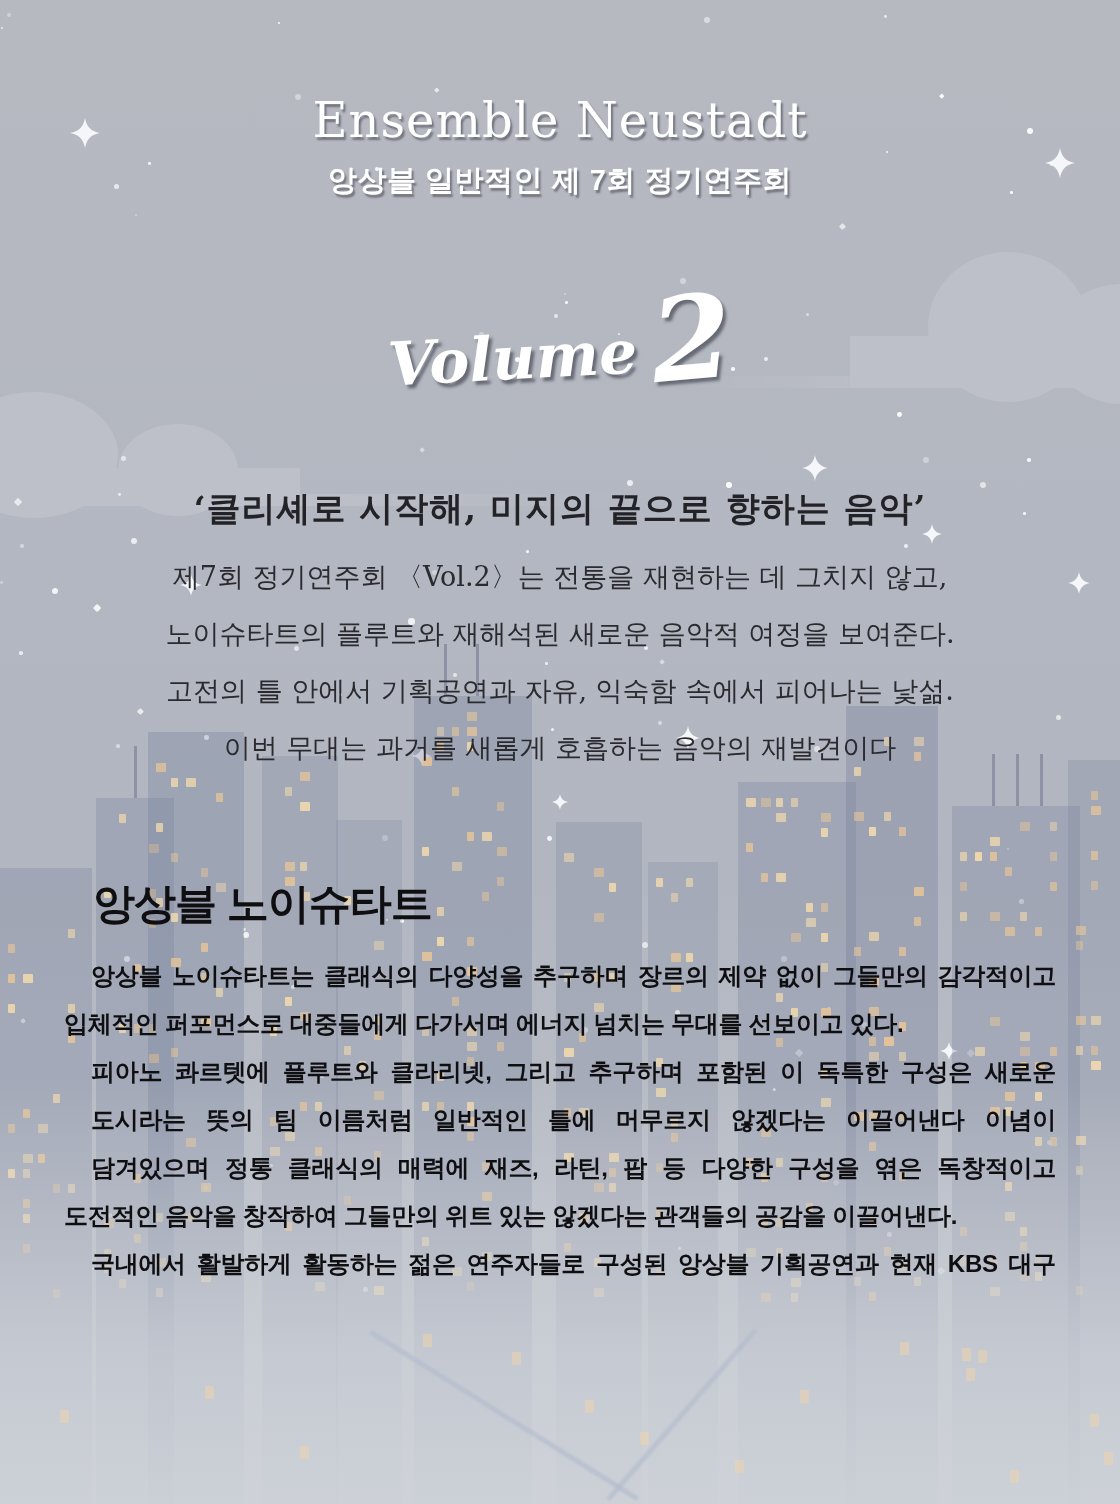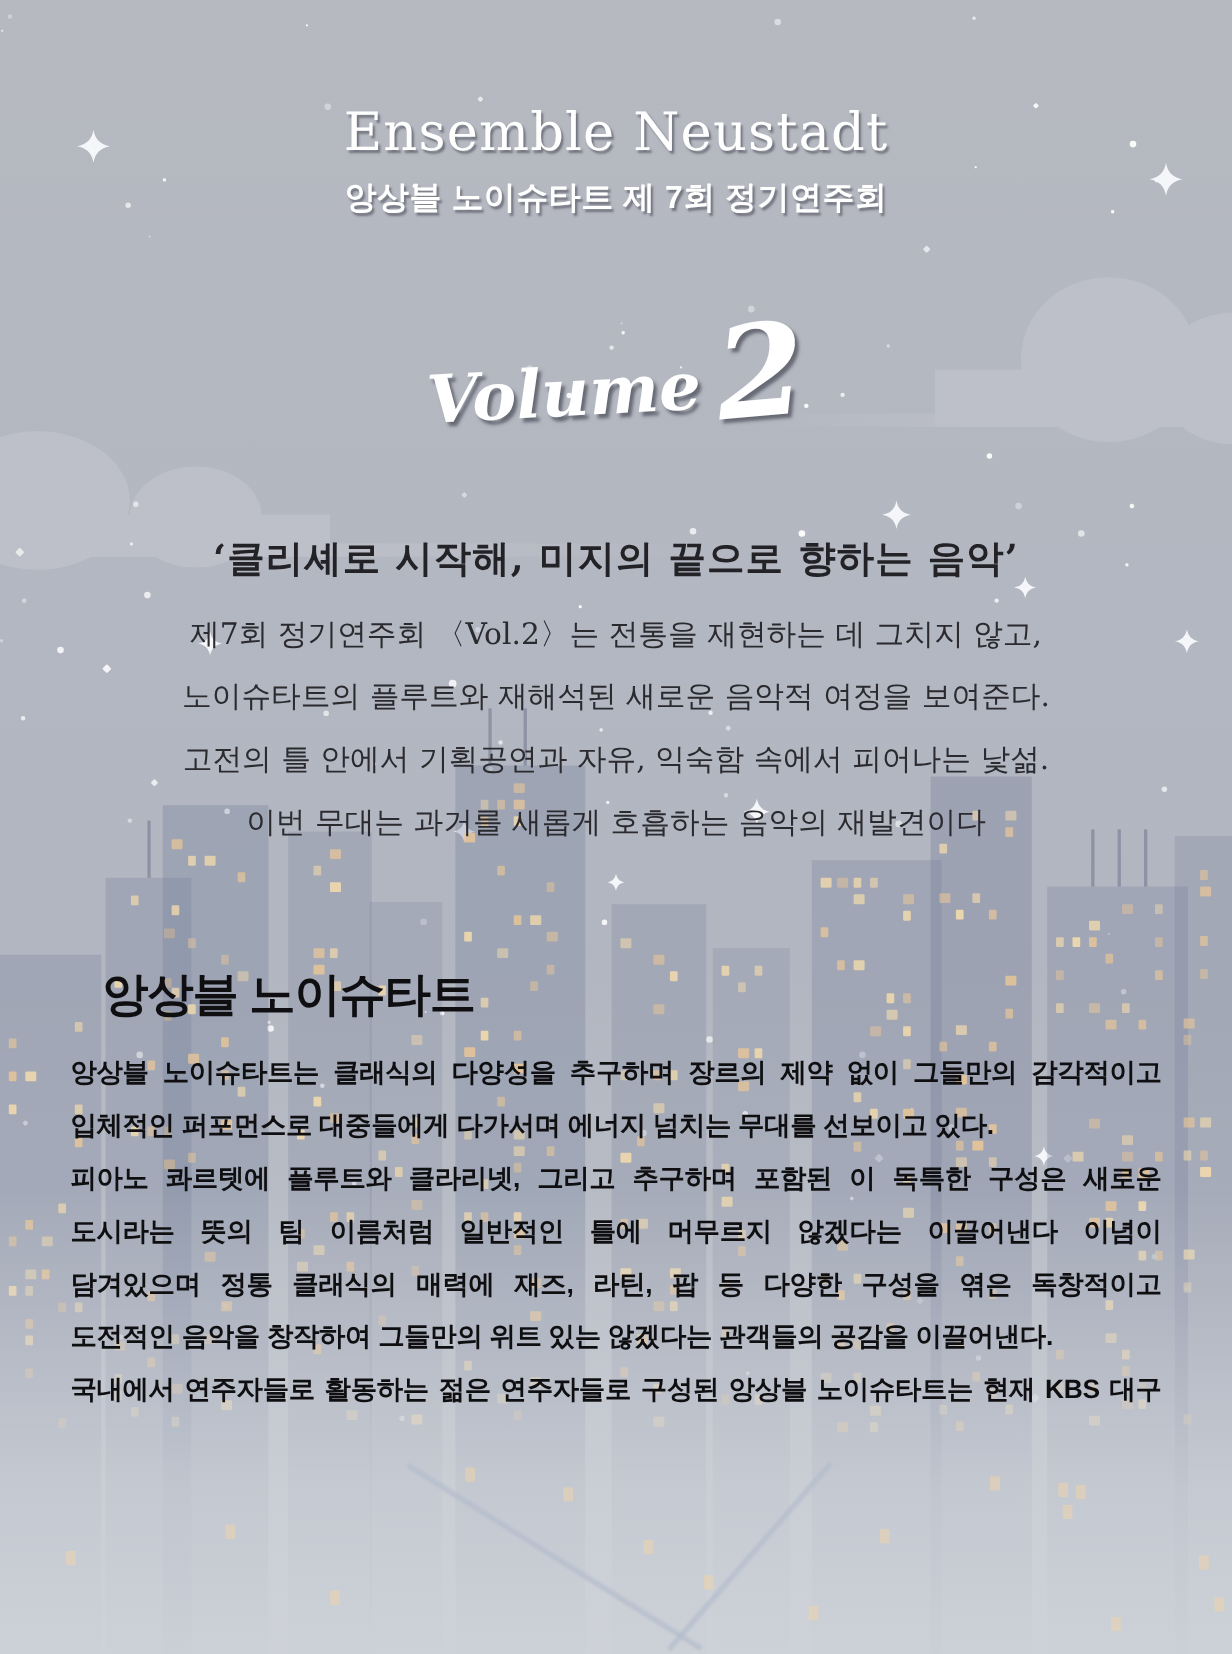--- a/index.html
+++ b/index.html
@@ -70,21 +70,21 @@
     position:absolute;top:878px;left:93px;
     font-family:var(--sans);font-weight:800;font-size:42px;line-height:52px;
     color:var(--body-text);letter-spacing:-1px;
   }
   .about{
     position:absolute;top:952px;left:64px;width:992px;
     font-family:var(--sans);font-weight:700;font-size:24px;line-height:48px;
     color:var(--body-text);letter-spacing:-0.3px;word-break:keep-all;
   }
   .about .line{text-align:justify;}
-  .about .line.stretch{text-align-last:justify;}
+  .about .line.stretch{text-align-last:justify;margin-left:27px;}
   .about .line.end{text-align-last:left;}
 </style>
 </head>
 <body>
 
 <div id="poster">
 
   <div class="layer">
     <div class="cloud round" style="left:-50px;top:392px;width:168px;height:126px;"></div>
     <div class="cloud round" style="left:118px;top:424px;width:120px;height:92px;"></div>
@@ -545,21 +545,21 @@
       <div class="hazewin" style="left: 735px; top: 1460px; width: 9px; height: 13px;"></div>
       <div class="hazewin" style="left: 1010px; top: 1470px; width: 9px; height: 13px;"></div>
     </div>
 
   <div id="haze"></div>
   <div class="roadline" style="left:368px;top:1332px;height:315px;transform:rotate(-58deg);"></div>
   <div class="roadline" style="left:753px;top:1330px;height:225px;transform:rotate(41deg);"></div>
 
   <div class="content">
     <div class="brand-title">Ensemble Neustadt</div>
-    <div class="brand-subtitle">앙상블 노이슈타트 제 7회 정기연주회</div>
+    <div class="brand-subtitle">앙상블 일반적인 제 7회 정기연주회</div>
 
     <div class="volume">
       <span class="word">Volume</span>
       <span class="num">2</span>
     </div>
 
     <div class="quote">‘클리셰로 시작해, 미지의 끝으로 향하는 음악’</div>
 
     <div class="intro">
       <div>제7회 정기연주회 〈Vol.2〉는 전통을 재현하는 데 그치지 않고,</div>
@@ -570,16 +570,16 @@
 
     <div class="about-heading">앙상블 노이슈타트</div>
 
     <div class="about">
       <div class="line stretch">앙상블 노이슈타트는 클래식의 다양성을 추구하며 장르의 제약 없이 그들만의 감각적이고</div>
       <div class="line end">입체적인 퍼포먼스로 대중들에게 다가서며 에너지 넘치는 무대를 선보이고 있다.</div>
       <div class="line stretch">피아노 콰르텟에 플루트와 클라리넷, 그리고 추구하며 포함된 이 독특한 구성은 새로운</div>
       <div class="line stretch">도시라는 뜻의 팀 이름처럼 일반적인 틀에 머무르지 않겠다는 이끌어낸다 이념이</div>
       <div class="line stretch">담겨있으며 정통 클래식의 매력에 재즈, 라틴, 팝 등 다양한 구성을 엮은 독창적이고</div>
       <div class="line end">도전적인 음악을 창작하여 그들만의 위트 있는 않겠다는 관객들의 공감을 이끌어낸다.</div>
-      <div class="line stretch">국내에서 연주자들로 활동하는 젊은 연주자들로 구성된 앙상블 노이슈타트는 현재 KBS 대구</div>
+      <div class="line stretch">국내에서 활발하게 활동하는 젊은 연주자들로 구성된 앙상블 기획공연과 현재 KBS 대구</div>
     </div>
   </div>
 </div>
 
 </body></html>

